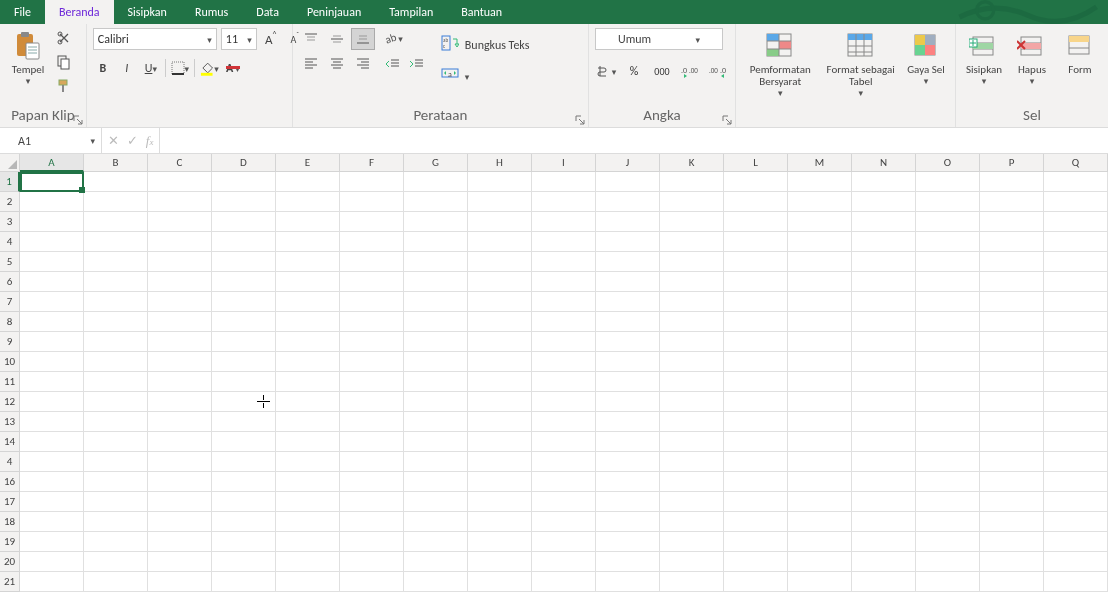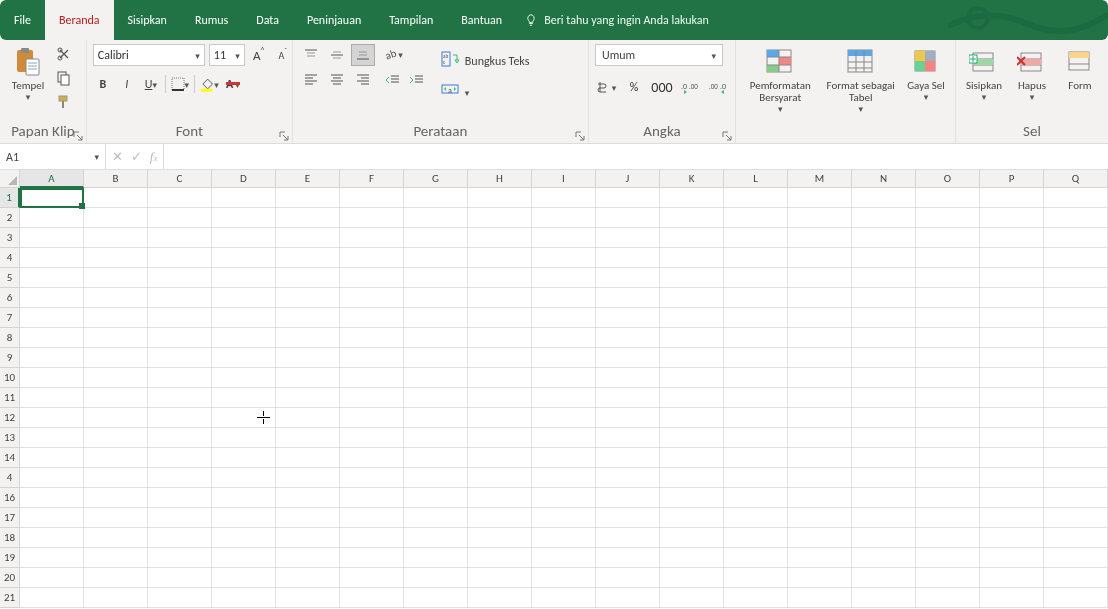--- a/index.html
+++ b/index.html
@@ -1,53 +1,53 @@
 <!DOCTYPE html>
 <html><head>
 <meta charset="utf-8">
 <style>
   * { box-sizing: border-box; margin: 0; padding: 0; }
   body { font-family: "Segoe UI", Calibri, sans-serif; font-size: 12px; color: #444; background: #fff; overflow: hidden; width: 1108px; height: 609px; }
   
-  .tabbar { background: #217346; height: 40px; display: flex; align-items: stretch; color: #fff; position: relative; border-radius: 6px; }
+  .tabbar { background: #217346; height: 24px; display: flex; align-items: stretch; color: #fff; position: relative; }
   .tabbar .tab { padding: 0 14px; display: flex; align-items: center; font-size: 12px; cursor: pointer; }
-  .tabbar .tab.active { background: #f3f2f1; color: #b91c1c; }
+  .tabbar .tab.active { background: #f3f2f1; color: #6d28d9; }
   .tell-me { display: flex; align-items: center; gap: 6px; margin-left: 8px; color: #eafaf0; }
   .tell-me svg { width: 14px; height: 14px; }
   .tabbar-deco { position:absolute; right:0; top:0; bottom:0; width:160px; opacity:.25; overflow:hidden; }
   .tabbar-deco svg { width:100%; height:100%; }
   
   .ribbon { background: #f3f2f1; border-bottom: 1px solid #dcdcdc; height: 104px; display: flex; }
   .group { border-right: 1px solid #e1e1e1; display: flex; flex-direction: column; }
   .group-body { flex: 1; display: flex; align-items: flex-start; padding: 4px 6px 0 6px; gap: 4px; }
   .group-label { text-align: center; font-size: 15px; color: #666; padding: 2px 0 3px 0; position: relative; }
   .group-label .launcher { position: absolute; right: 2px; bottom: 1px; width: 12px; height: 12px; display:flex; align-items:center; justify-content:center;}
   .big-btn { display: flex; flex-direction: column; align-items: center; justify-content: flex-start; width: auto; min-width: 44px; padding: 2px 4px; cursor: pointer; text-align:center; line-height:1.1; }
   .big-btn .ico { width: 32px; height: 32px; display:flex; align-items:center; justify-content:center; margin-bottom:2px;}
   .big-btn .lbl { font-size: 11px; color:#444; }
   .big-btn .dd { font-size: 9px; color:#555; }
   .mini-col { display:flex; flex-direction:column; gap:4px; }
   .mini-btn { width: 20px; height: 20px; display:flex; align-items:center; justify-content:center; cursor:pointer; }
   .row { display:flex; align-items:center; gap:4px; }
   .font-box, .size-box { background:#fff; border:1px solid #c8c8c8; height:22px; display:flex; align-items:center; padding:0 4px; font-size:12px; color:#333; }
-  .font-box { width: 112px; justify-content:space-between; }
+  .font-box { width: 124px; justify-content:space-between; }
   .size-box { width: 36px; justify-content:space-between; }
   .chev { font-size:9px; color:#555; }
   .align-grid { display:grid; grid-template-columns:repeat(3,24px); grid-auto-rows:22px; gap:2px; }
   .align-btn { display:flex; align-items:center; justify-content:center; cursor:pointer; }
   .align-btn.sel { background:#d4d4d4; border:1px solid #aaa; }
-  .numfmt-box { background:#fff; border:1px solid #c8c8c8; height:22px; width:128px; display:flex; align-items:center; justify-content:space-between; padding:0 6px; font-size:12px; }
+  .numfmt-box { background:#fff; border:1px solid #c8c8c8; height:22px; width:128px; display:flex; align-items:center; justify-content:space-between; padding:0 22px; font-size:12px; }
   .small-row { display:flex; align-items:center; gap:6px; margin-top:6px; }
   .small-row .sbtn { min-width:22px; height:22px; display:flex; align-items:center; justify-content:center; cursor:pointer; font-size:12px; color:#333;}
   .wrap-merge { display:flex; flex-direction:column; gap:6px; margin-left:4px; }
   .wm-btn { display:flex; align-items:flex-end; gap:6px; height:24px; padding:0 6px; cursor:pointer; }
   .wm-btn .ic { width:18px; height:18px; display:flex; align-items:center; justify-content:center;}
   
   .fbar { height:26px; border-bottom:1px solid #dcdcdc; background:#fff; display:flex; align-items:stretch; }
-  .namebox { width:106px; border-right:1px solid #dcdcdc; display:flex; align-items:center; padding:0 6px; justify-content:space-between; font-size:12px;}
+  .namebox { width:90px; border-right:1px solid #dcdcdc; display:flex; align-items:center; padding:0 6px; justify-content:space-between; font-size:12px;margin-left:12px;}
   .fx-buttons { display:flex; align-items:center; padding:0 6px; gap:8px; border-right:1px solid #dcdcdc; }
   .fx-buttons span { color:#bbb; font-size:13px; cursor:pointer; }
   .fx-fx { font-style:italic; color:#888; font-family: "Cambria Math", serif;}
   .formula-input { flex:1; display:flex; align-items:center; padding:0 6px; font-size:12px; }
   
   .sheet { position:relative; }
   .corner { position:absolute; left:0; top:0; width:20px; height:18px; background:#f3f2f1; border-right:1px solid #d4d4d4; border-bottom:1px solid #d4d4d4; }
   .corner::after { content:""; position:absolute; right:2px; bottom:2px; width:0; height:0; border-left:9px solid transparent; border-bottom:9px solid #b7b7b7; }
   .colhdrs { position:absolute; left:20px; top:0; height:18px; display:flex; }
   .colhdr { width:64px; background:#f3f2f1; border-right:1px solid #d4d4d4; border-bottom:1px solid #d4d4d4; display:flex; align-items:center; justify-content:center; font-size:11px; color:#444; }
@@ -71,26 +71,20 @@
 
 <div class="tabbar">
   <div class="tab">File</div>
   <div class="tab active">Beranda</div>
   <div class="tab">Sisipkan</div>
   <div class="tab">Rumus</div>
   <div class="tab">Data</div>
   <div class="tab">Peninjauan</div>
   <div class="tab">Tampilan</div>
   <div class="tab">Bantuan</div>
-  <div class="tell-me">
-    <svg viewBox="0 0 24 24">
-        <path fill="none" stroke="#eafaf0" stroke-width="1.6" d="M9 18h6M10 21h4M12 3a6 6 0 0 0-4 10c1 1 1 2 1 3h6c0-1 0-2 1-3a6 6 0 0 0-4-10z"></path>
-      </svg>
-    <span>Beri tahu yang ingin Anda lakukan</span>
-  </div>
   <div class="tabbar-deco">
     <svg viewBox="0 0 160 28">
         <path d="M0 20 Q40 0 80 18 T160 8" fill="none" stroke="#0e5133" stroke-width="6"></path>
         <circle cx="30" cy="12" r="10" fill="none" stroke="#0e5133" stroke-width="4"></circle>
       </svg>
   </div>
 </div>
 
 <div class="ribbon">
 
@@ -191,28 +185,20 @@
         </div>
         <div class="mini-btn">
           <span style="font-weight:bold">A</span>
           <svg width="14" height="4" viewBox="0 0 14 4" style="position:absolute">
               <rect x="0" y="0" width="14" height="3" fill="#d13438"></rect>
             </svg>
             <span class="chev" style="margin-left:2px">▾</span>
         </div>
       </div>
     </div>
-    <div class="group-label">
-      <span>Font</span>
-      <span class="launcher">
-          <svg width="10" height="10" viewBox="0 0 10 10">
-            <path d="M1 1h5M1 1v5M4 4l5 5M9 5v4h-4" fill="none" stroke="#777"></path>
-          </svg>
-        </span>
-    </div>
   </div>
 
   <div class="group" style="width:314px">
     <div class="group-body">
       <div style="display:flex; flex-direction:column; gap:6px;">
         <div class="align-grid">
           <div class="align-btn">
               <svg width="16" height="14">
                 <line x1="2" y1="2" x2="14" y2="2" stroke="#555"></line>
                 <line x1="4" y1="5" x2="12" y2="5" stroke="#999"></line>
@@ -328,21 +314,21 @@
         <span class="chev">▾</span>
       </div>
       <div class="small-row">
         <div class="sbtn">
             <svg width="16" height="14">
               <path d="M4 2v10M2 4h6a2 2 0 010 4h-4a2 2 0 000 4h6" fill="none" stroke="#555"></path>
             </svg>
             <span class="chev">▾</span>
           </div>
         <div class="sbtn">%</div>
-        <div class="sbtn" style="font-size:14px">000</div>
+        <div class="sbtn" style="font-size:10px">000</div>
         <div class="sbtn">
             <svg width="18" height="14">
               <text x="0" y="9" font-size="8" fill="#555">.0</text>
               <text x="8" y="9" font-size="7" fill="#555">.00</text>
               <path d="M6 12l-3-2v4z" fill="#3b7"></path>
             </svg>
           </div>
         <div class="sbtn">
             <svg width="18" height="14">
               <text x="0" y="9" font-size="7" fill="#555">.00</text>

